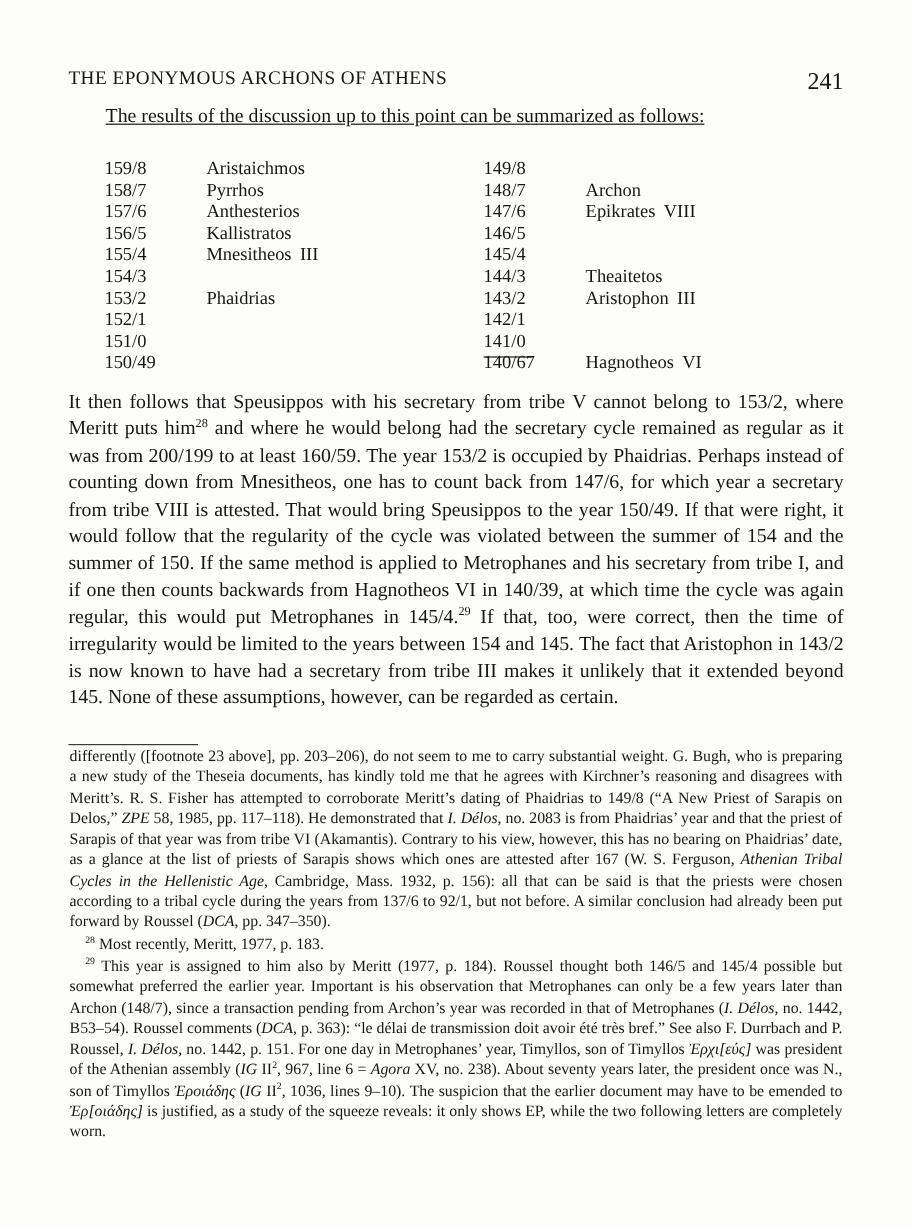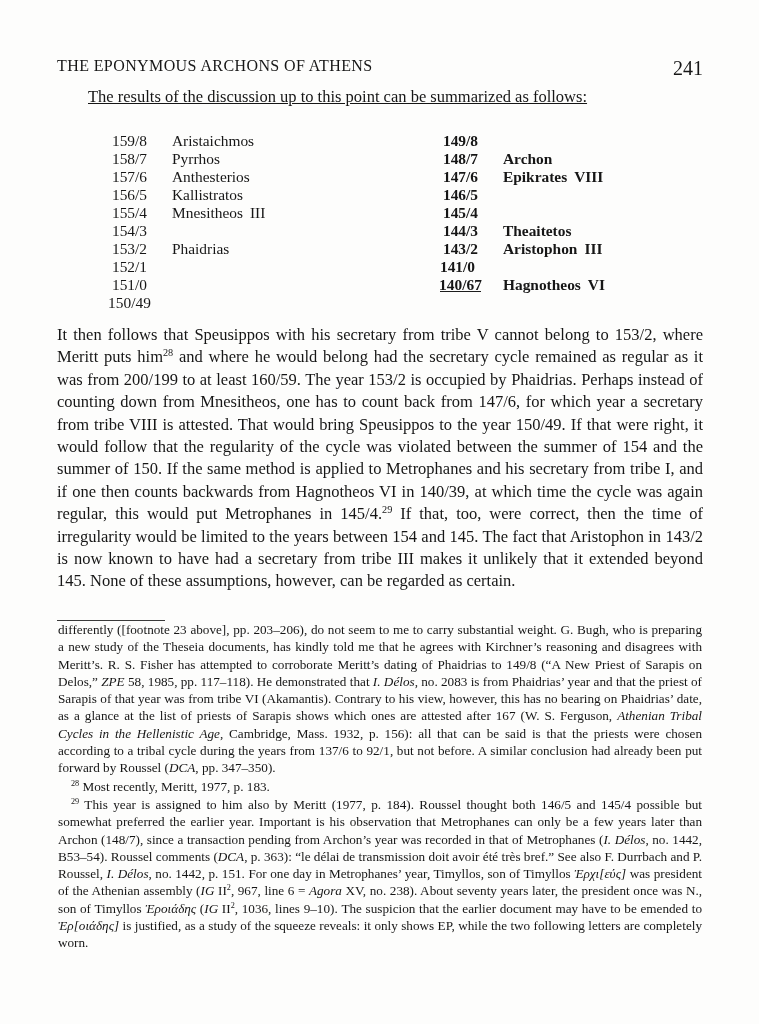--- a/index.html
+++ b/index.html
@@ -25,24 +25,24 @@
   .intro {
     position: absolute; top: 86px; left: 57px; width: 646px;
     margin: 0; font-size: 16.5px; line-height: 22px;
     text-indent: 31px;
     text-decoration: underline;
   }
 
   .archon-table { position: absolute; top: 132px; left: 57px; width: 646px; height: 186px; font-size: 15.4px; }
   .tcol { position: absolute; top: 0; }
   .tcol.left  { left: 30px; }
-  .tcol.right { left: 361px; font-weight: bold; }
+  .tcol.right { left: 346px; }
   .trow { height: 18px; line-height: 18px; white-space: nowrap; }
-  .ycell { display: inline-block; width: 85px; text-align: center; }
-  .ycell .u { border-bottom: 1.6px solid #1d1d1d; padding-right: 6px; padding-bottom: 16px; }
+  .ycell { display: inline-block; width: 85px; }
+  .ycell .u { border-bottom: 1.6px solid #1d1d1d; padding-right: 6px; padding-bottom: 4px; }
   .numeral { margin-left: 7px; }
 
   .body-par {
     position: absolute; top: 324px; left: 57px; width: 646px;
     margin: 0; font-size: 16.5px; line-height: 22.4px;
     text-align: justify;
   }
 
   .fn-rule {
     position: absolute; top: 612px; left: 57px; width: 108px;
@@ -85,20 +85,21 @@
         <div class="trow"><span class="ycell"><span>150/49</span></span><span></span></div>
       </div>
     <div class="tcol right" id="col-right">
         <div class="trow"><span class="ycell"><span>149/8</span></span><span></span></div>
         <div class="trow"><span class="ycell"><span>148/7</span></span><span>Archon</span></div>
         <div class="trow"><span class="ycell"><span>147/6</span></span><span>Epikrates</span><span class="numeral">VIII</span></div>
         <div class="trow"><span class="ycell"><span>146/5</span></span><span></span></div>
         <div class="trow"><span class="ycell"><span>145/4</span></span><span></span></div>
         <div class="trow"><span class="ycell"><span>144/3</span></span><span>Theaitetos</span></div>
         <div class="trow"><span class="ycell"><span>143/2</span></span><span>Aristophon</span><span class="numeral">III</span></div>
+        <div class="trow"><span class="ycell"><span>142/1</span></span><span></span></div>
         <div class="trow"><span class="ycell"><span class="u">141/0</span></span><span></span></div>
         <div class="trow"><span class="ycell"><span>140/67</span></span><span>Hagnotheos</span><span class="numeral">VI</span></div>
       </div>
   </div>
 
   <p class="body-par"><span>It then follows that Speusippos with his secretary from tribe V cannot belong to 153/2, where Meritt puts him</span><sup>28</sup><span> and where he would belong had the secretary cycle remained as regular as it was from 200/199 to at least 160/59. The year 153/2 is occupied by Phaidrias. Perhaps instead of counting down from Mnesitheos, one has to count back from 147/6, for which year a secretary from tribe VIII is attested. That would bring Speusippos to the year 150/49. If that were right, it would follow that the regularity of the cycle was violated between the summer of 154 and the summer of 150. If the same method is applied to Metrophanes and his secretary from tribe I, and if one then counts backwards from Hagnotheos VI in 140/39, at which time the cycle was again regular, this would put Metrophanes in 145/4.</span><sup>29</sup><span> If that, too, were correct, then the time of irregularity would be limited to the years between 154 and 145. The fact that Aristophon in 143/2 is now known to have had a secretary from tribe III makes it unlikely that it extended beyond 145. None of these assumptions, however, can be regarded as certain.</span></p>
 
   <hr class="fn-rule">
 
   <div class="footnotes" id="footnotes">

